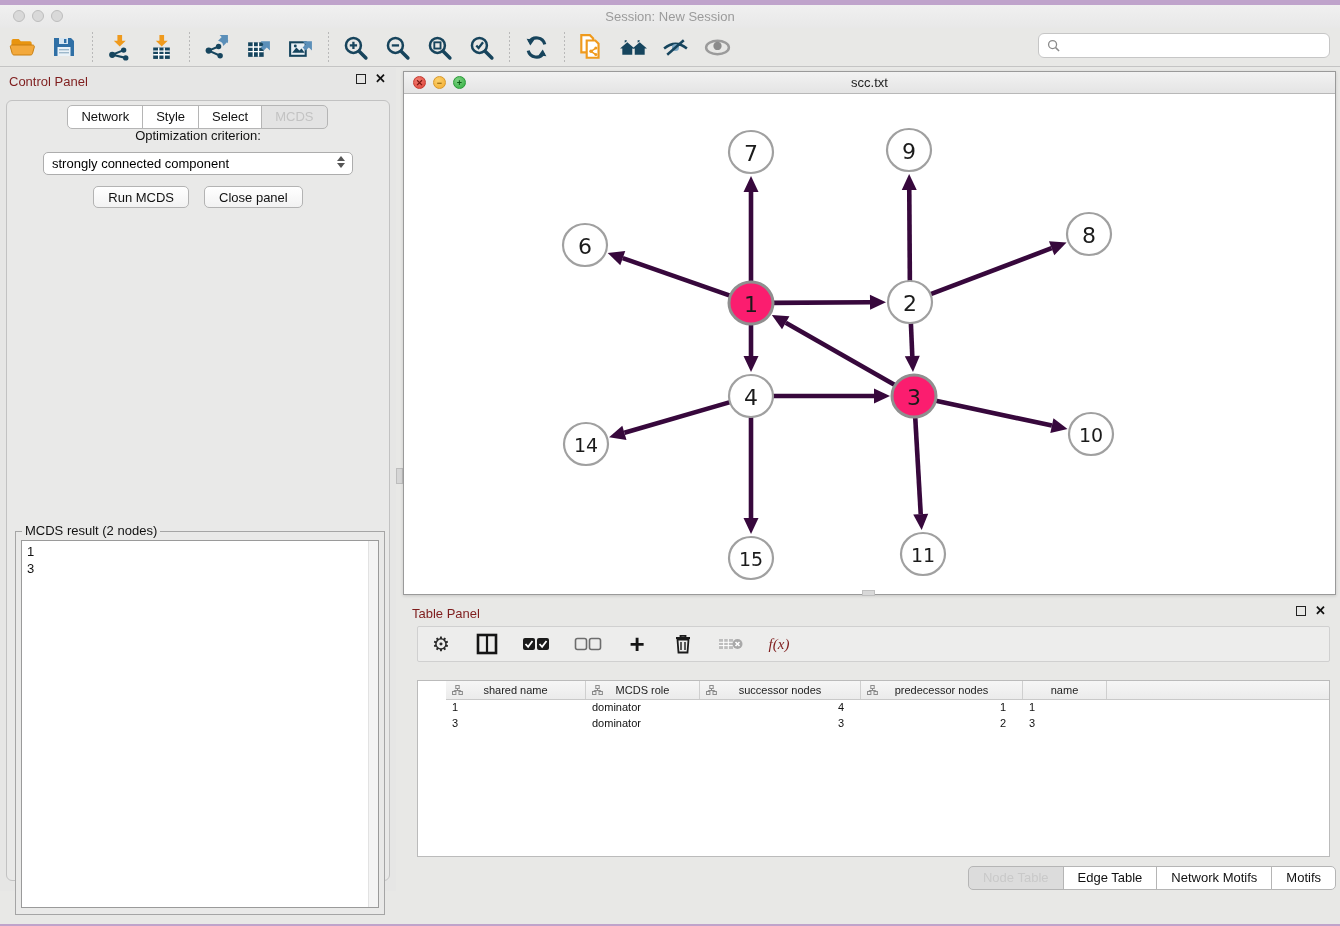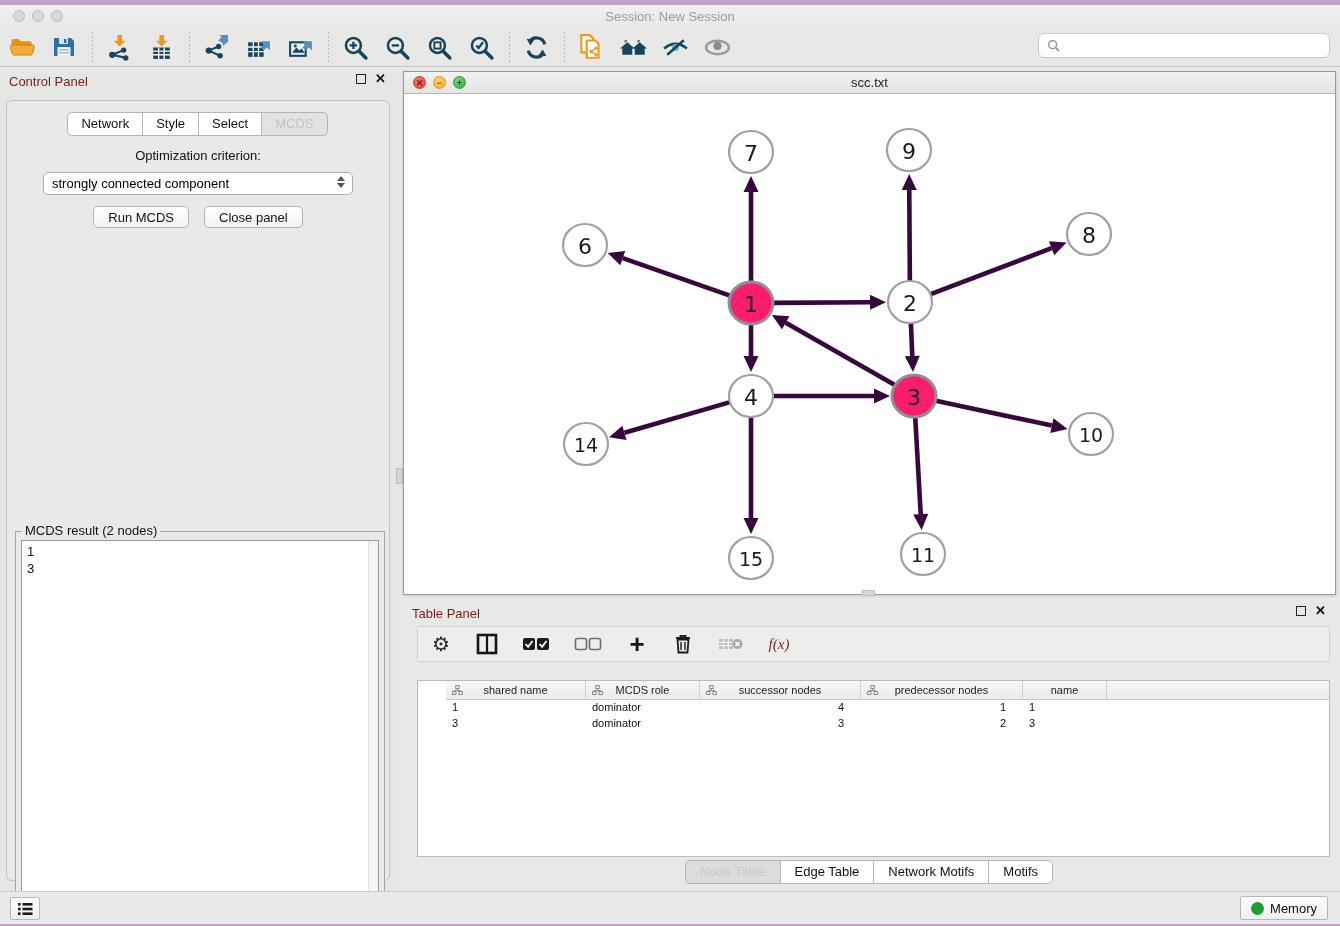--- a/index.html
+++ b/index.html
@@ -25,27 +25,27 @@
   .search input { border:none; outline:none; flex:1; font-size:12px; margin-left:6px; background:transparent; }
 
   
   .control-panel { position:absolute; left:0; top:63px; width:396px; bottom:33px; background:#e6e6e5; }
   .pane-head { height:26px; position:relative; }
   .pane-title { font-size:13px; color:#7f1d1d; padding:6px 0 0 9px; }
   .pane-btns { position:absolute; right:10px; top:6px; display:flex; gap:9px; align-items:center; }
   .float-btn { width:10px; height:10px; border:1.5px solid #222; background:transparent; }
   .close-btn { font-size:13px; font-weight:bold; color:#111; line-height:10px; }
 
-  .cp-tabs { display:flex; justify-content:center; margin-top:18px; position:relative; z-index:2;text-align:right; }
+  .cp-tabs { display:flex; justify-content:center; margin-top:11px; position:relative; z-index:2;text-align:right; }
   .tab { font-size:13px; padding:3px 13px 4px; background:#fff; border:1px solid #b5b5b5; margin-left:-1px; color:#111; }
   .tab.first { border-radius:5px 0 0 5px; }
   .tab.last { border-radius:0 5px 5px 0; }
   .tab.disabled { background:#e3e3e3; color:#c3c3c3; }
   .cp-body { position:absolute; left:6px; right:6px; top:44px; bottom:10px;
-    border:1px solid #c2c2c2; border-radius:6px; background:#e9e9e8; margin-top:-12px; padding-top:20px; }
+    border:1px solid #c2c2c2; border-radius:6px; background:#e9e9e8; margin-top:-12px; padding-top:0; }
   .opt-label { text-align:center; font-size:13px; color:#111; margin-top:27px; }
   .cp-select { margin:9px auto 0; width:310px; height:23px; background:#fff; border:1px solid #adadad;
     border-radius:5px; font-size:13px; display:flex; align-items:center; padding:0 8px; position:relative; }
   .cp-select .stepper { position:absolute; right:7px; top:3px; display:flex; flex-direction:column; gap:2px; }
   .cp-select .stepper i { width:0; height:0; border-left:4px solid transparent; border-right:4px solid transparent; }
   .cp-select .stepper .up { border-bottom:5px solid #555; }
   .cp-select .stepper .dn { border-top:5px solid #555; }
   .cp-buttons { display:flex; justify-content:center; gap:15px; margin-top:11px; }
   .mac-btn { background:linear-gradient(#ffffff,#f2f2f2); border:1px solid #b3b3b3; border-radius:5px;
     font-size:13px; color:#111; padding:3px 14px; height:22px; font-family:"Liberation Sans",sans-serif; }
@@ -84,21 +84,21 @@
 
   .tp-table { position:absolute; left:14px; right:6px; top:80px; bottom:36px; background:#fff; border:1px solid #bbb; overflow:hidden;padding-left:28px; }
   .thead { display:flex; height:19px; background:linear-gradient(#f6f6f6,#ebebeb); border-bottom:1px solid #c9c9c9; }
   .th { position:relative; display:flex; align-items:center; justify-content:center; font-size:11px; color:#222;
     border-right:1px solid #cfcfcf; }
   .th .hicon { position:absolute; left:6px; top:4px; }
   .trow { display:flex; height:16px; font-size:11px; color:#111; }
   .td { padding:1px 6px 0; overflow:hidden; white-space:nowrap; }
   .td.right { text-align:right; padding-right:17px; }
 
-  .tp-tabs { position:absolute; left:0; right:0; bottom:9px; display:flex; justify-content:center; }
+  .tp-tabs { position:absolute; left:0; right:0; bottom:3px; display:flex; justify-content:flex-end; }
   .tp-tab { font-size:13px; padding:3px 14px 4px; background:#fff; border:1px solid #b5b5b5; margin-left:-1px; color:#111; }
   .tp-tab.first { border-radius:5px 0 0 5px; }
   .tp-tab.last { border-radius:0 5px 5px 0; }
   .tp-tab.selected { background:#dcdcdc; color:#c9c9c9; }
 
   
   .statusbar { position:absolute; left:0; right:0; bottom:0; height:33px; background:#e9e9e8; border-top:1px solid #cccccc; }
   .status-left { position:absolute; left:10px; top:5px; width:30px; height:23px; background:linear-gradient(#fff,#ededed);
     border:1px solid #b7b7b7; border-radius:2px; display:flex; align-items:center; justify-content:center; }
   .memory-btn { position:absolute; right:12px; top:4px; height:24px; background:linear-gradient(#fdfdfd,#f0f0f0);
@@ -470,30 +470,14 @@
         </div>
     </div>
     <div class="tp-tabs">
         <span class="tp-tab first selected">Node Table</span>
         <span class="tp-tab">Edge Table</span>
         <span class="tp-tab">Network Motifs</span>
         <span class="tp-tab last">Motifs</span>
       </div>
   </div>
 
-  <div class="statusbar">
-    <span class="status-left">
-      <svg width="16" height="14" viewBox="0 0 16 14">
-          <rect x="1" y="1" width="2.6" height="2.6" fill="#1b1b1b"></rect>
-          <rect x="5.5" y="1" width="10" height="2.6" fill="#1b1b1b"></rect>
-          <rect x="1" y="5.7" width="2.6" height="2.6" fill="#1b1b1b"></rect>
-          <rect x="5.5" y="5.7" width="10" height="2.6" fill="#1b1b1b"></rect>
-          <rect x="1" y="10.4" width="2.6" height="2.6" fill="#1b1b1b"></rect>
-          <rect x="5.5" y="10.4" width="10" height="2.6" fill="#1b1b1b"></rect>
-        </svg>
-    </span>
-    <span class="memory-btn">
-      <span class="memory-dot"></span>
-      <span>Memory</span>
-    </span>
-  </div>
 
 </div>
 
 </body></html>

